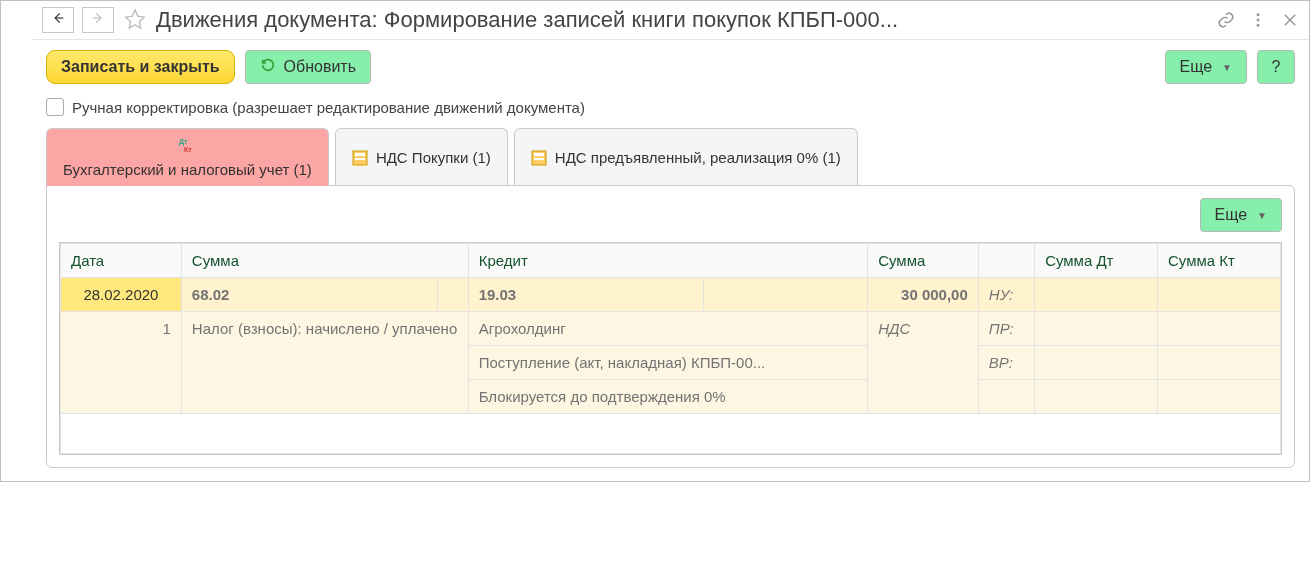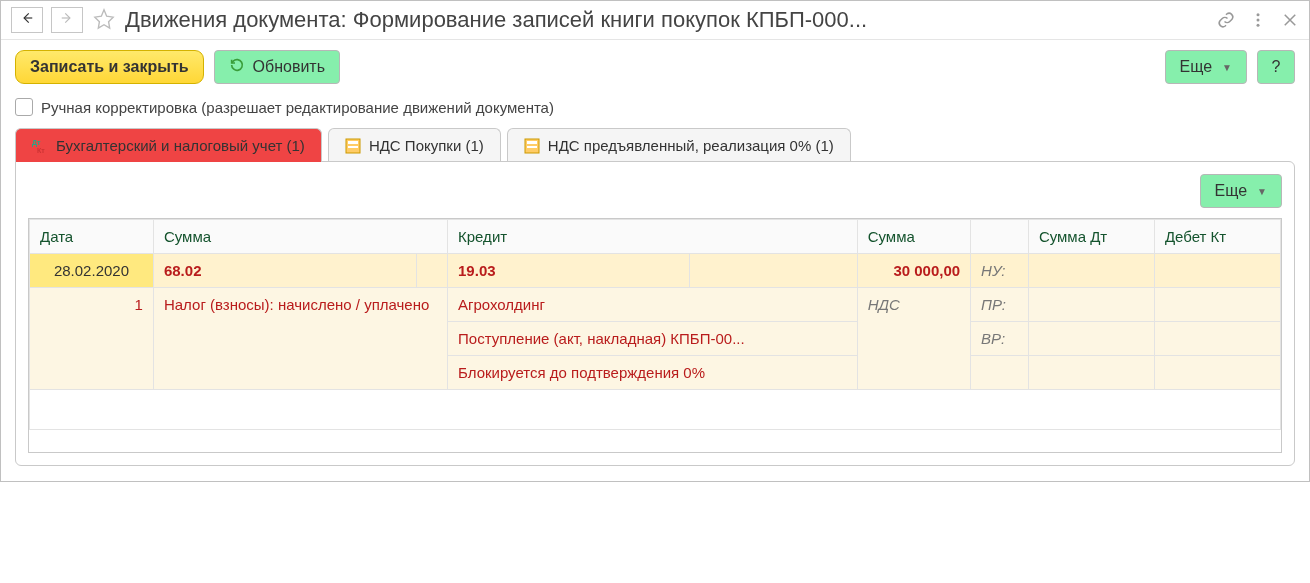--- a/index.html
+++ b/index.html
@@ -13,20 +13,21 @@
     height: 583px;
     overflow: hidden;
   }
   .window {
     width: 1310px;
     height: 482px;
     border: 1px solid #c0c0c0;
     background: #fff;
     display: flex;
     flex-direction: column;
+    padding-left: 31px;
   }
   
   .titlebar {
     display: flex;
     align-items: center;
     padding: 6px 10px;
     gap: 8px;
     border-bottom: 1px solid #e5e5e5;
   }
   .nav-btn {
@@ -105,22 +106,22 @@
     display: inline-flex; align-items: center; gap: 8px;
     padding: 8px 16px;
     border: 1px solid #c9c9c9;
     border-bottom: none;
     background: #f5f5f5;
     border-radius: 6px 6px 0 0;
     font-size: 15px; color: #333;
     cursor: pointer;
   }
   .tab.active {
-    background: #ef4444;
-    position: relative; z-index: 2;
+    background: #fca5a5;
+    position: relative; z-index: 2; flex-direction: column;
   }
   .tab-icon { display: inline-flex; width: 16px; height: 16px; }
   .tab-area {
     margin: 0 14px 14px 14px;
     border: 1px solid #c9c9c9;
     border-radius: 0 6px 6px 6px;
     flex: 1;
     position: relative; top: -1px;
     display: flex; flex-direction: column;
     padding: 12px;
@@ -142,21 +143,21 @@
     padding: 8px 10px;
     text-align: left;
     vertical-align: top;
     font-size: 15px;
   }
   .grid th {
     background: #fafafa;
     font-weight: normal;
     color: #14532d;
   }
-  .grid td { color: #b91c1c; }
+  .grid td { color: #737373; }
   .grid .row-main td { background: #fff2ce; }
   .grid .row-sub td { background: #fdf6e3; }
   .grid .date-cell { background: #ffe97f !important; font-weight: normal; color:#333; text-align:center; }
   .grid .bold { font-weight: bold; }
   .grid .right { text-align: right; }
   .grid .italic { font-style: italic; color: #777; }
   .grid .empty-rest td { background:#fff; height: 40px; border-top:1px solid #e3e3e3; }
   col.c-date   { width: 118px; }
   col.c-debit1 { width: 250px; }
   col.c-debit2 { width: 30px; }
@@ -301,21 +302,21 @@
             <col class="c-skt">
         </colgroup>
         <thead>
           <tr>
             <th>Дата</th>
             <th colspan="2">Сумма</th>
             <th colspan="2">Кредит</th>
             <th>Сумма</th>
             <th></th>
             <th>Сумма Дт</th>
-            <th>Дебет Кт</th>
+            <th>Сумма Кт</th>
           </tr>
         </thead>
         <tbody>
           <tr class="row-main">
             <td class="date-cell">28.02.2020</td>
             <td class="bold">68.02</td>
             <td></td>
             <td class="bold">19.03</td>
             <td></td>
             <td class="bold right">30 000,00</td>

